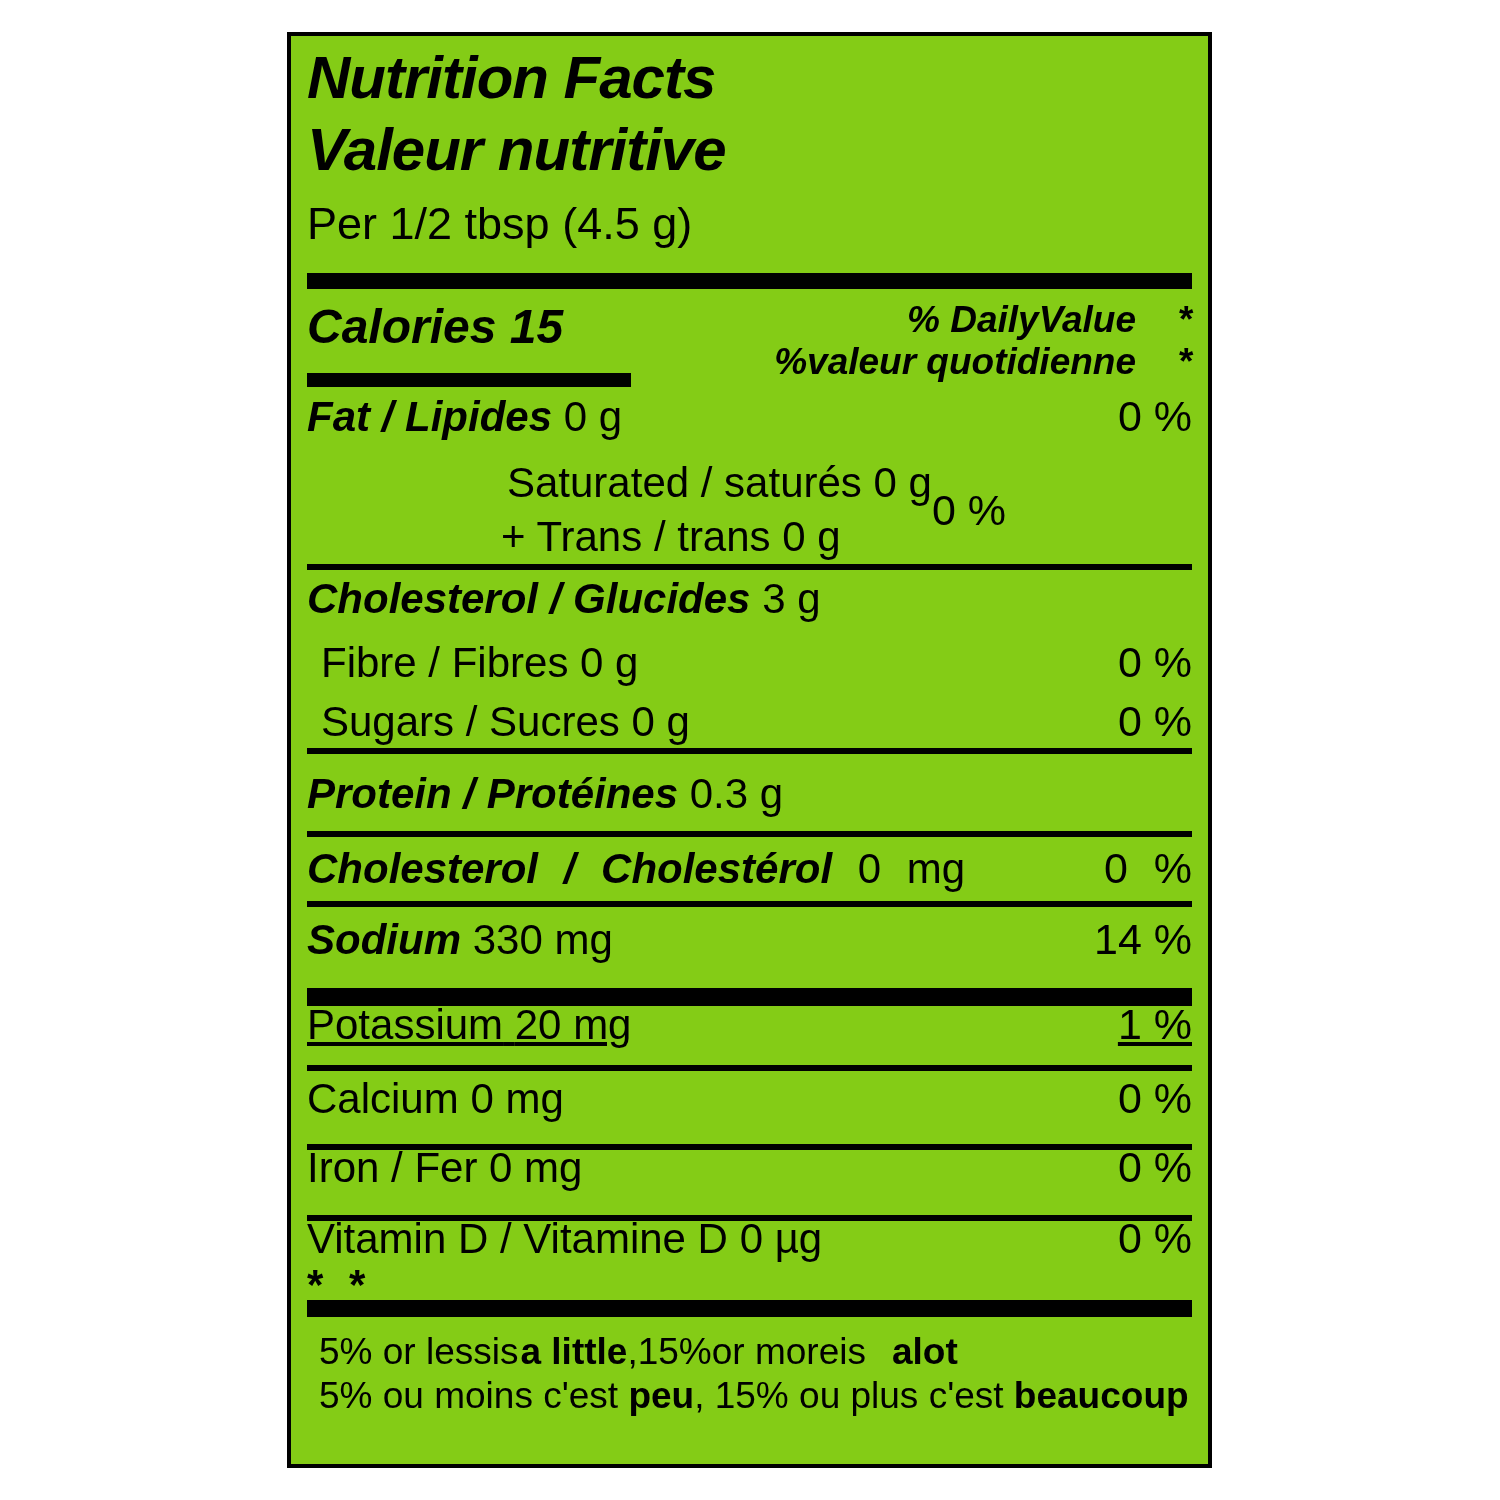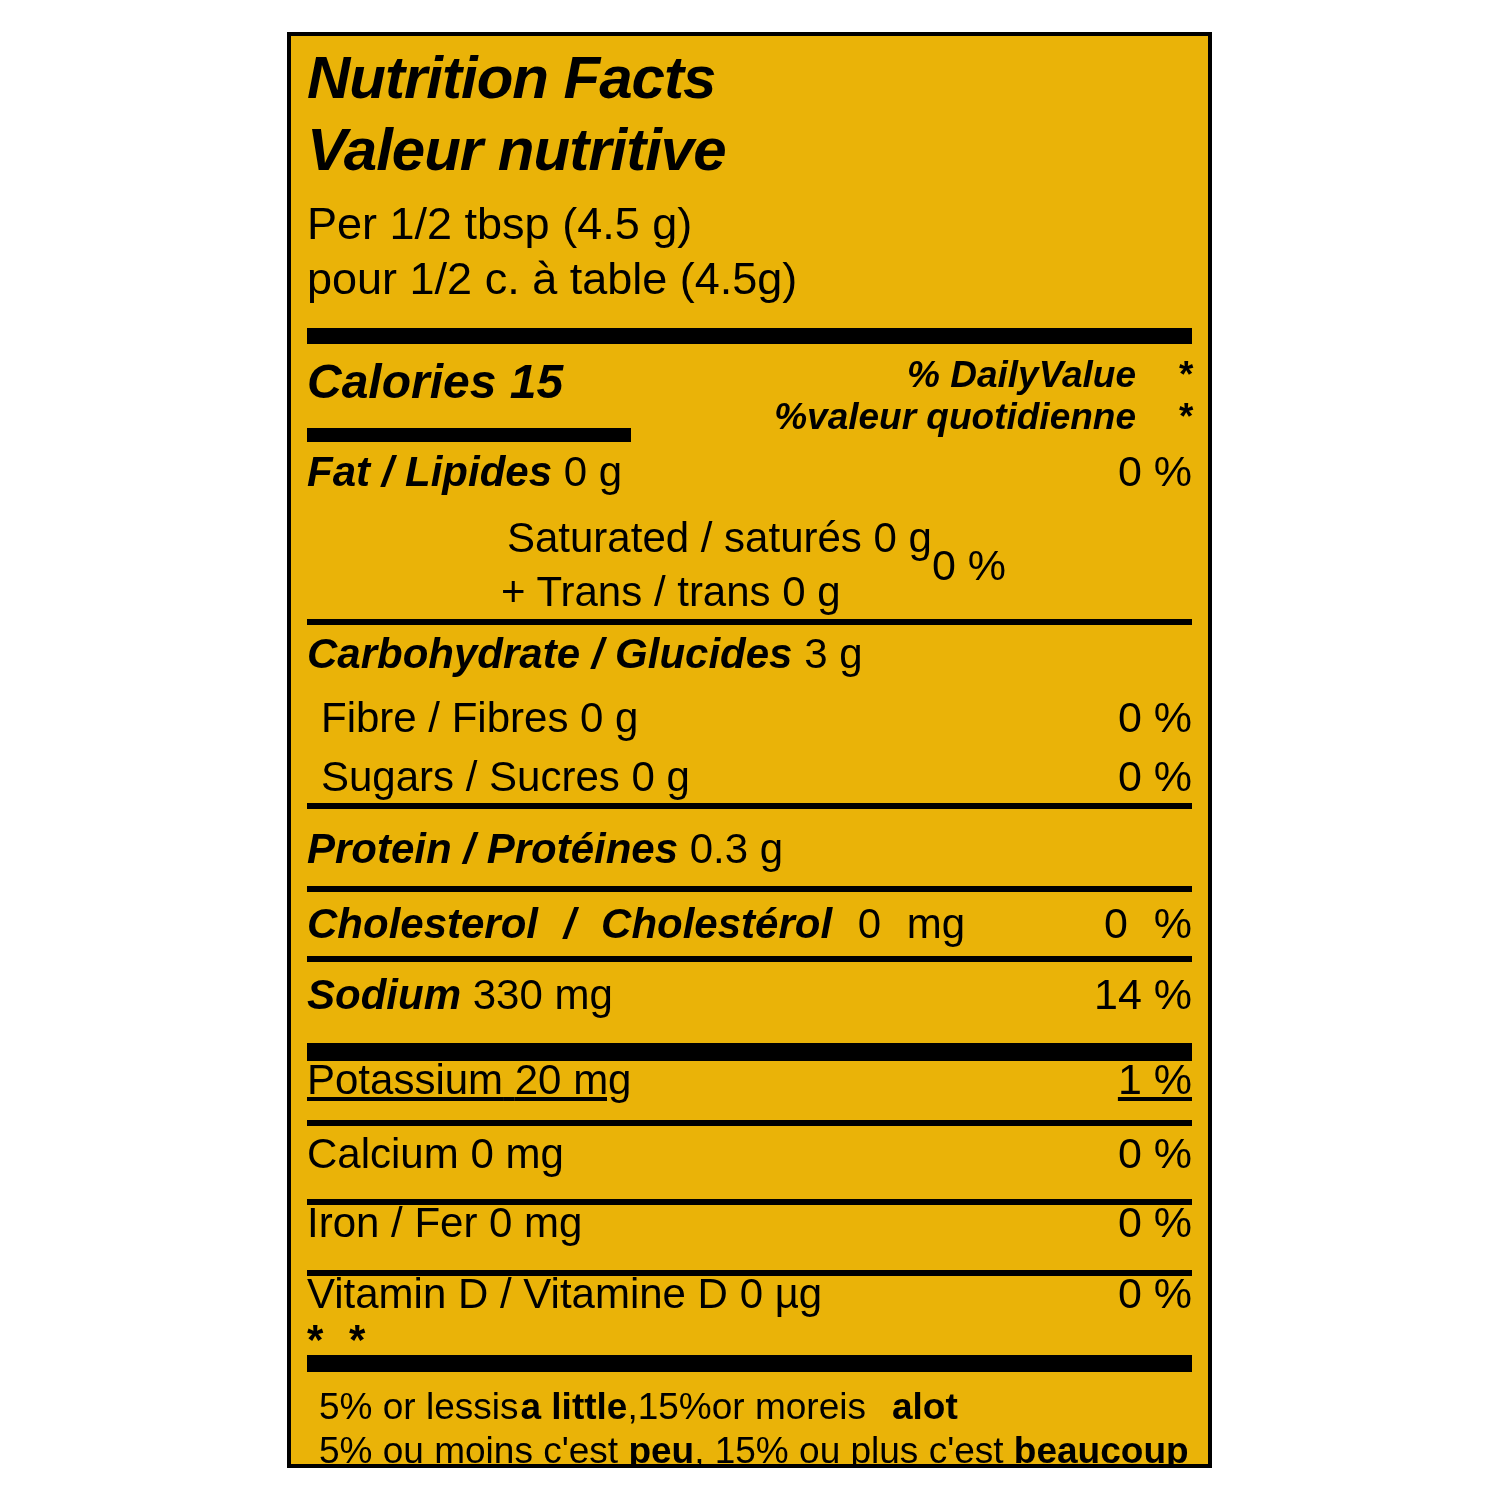--- a/index.html
+++ b/index.html
@@ -4,21 +4,21 @@
 <style>
   html,body{margin:0;padding:0;}
   body{
     width:1500px;height:1500px;background:#ffffff;
     font-family:"Liberation Sans", sans-serif;color:#000;
     position:relative;overflow:hidden;
   }
   .panel{
     position:absolute;left:287px;top:32px;
     width:925px;height:1436px;box-sizing:border-box;
-    border:4px solid #000;padding:0 16px;overflow:hidden;background:#eab308;
+    border:4px solid #000;padding:0 16px;overflow:hidden;background:#84cc16;
   }
   
   .titles{margin-top:6px;}
   .title{font-size:60px;font-weight:bold;font-style:italic;line-height:72px;letter-spacing:-1px;}
   .servings{margin-top:10px;}
   .serving{font-size:45px;line-height:55px;}
   
   .thickbar{height:16px;background:#000;}
   .bar-top{margin-top:22px;}
   .bar-calories{width:324px;height:14px;margin-top:-10px;}
@@ -72,21 +72,20 @@
 
 <div class="panel">
 
   <div class="titles">
     <div class="title">Nutrition Facts</div>
     <div class="title">Valeur nutritive</div>
   </div>
 
   <div class="servings">
     <div class="serving">Per 1/2 tbsp (4.5 g)</div>
-    <div class="serving">pour 1/2 c. à table (4.5g)</div>
   </div>
 
   <div class="thickbar bar-top"></div>
 
   <div class="cal-flex">
     <div class="calories"><span>Calories</span> <span>15</span></div>
     <div class="dv-head">
       <div class="dv-line"><span>% DailyValue</span><span class="star">*</span></div>
       <div class="dv-line"><span>%valeur quotidienne</span><span class="star">*</span></div>
     </div>
@@ -103,21 +102,21 @@
     <div>
       <div class="sub sub-sat"><span>Saturated / saturés</span> <span>0 g</span></div>
       <div class="sub sub-trans"><span>+ Trans / trans</span> <span>0 g</span></div>
     </div>
     <span class="dv">0 %</span>
   </div>
 
   <div class="rule rl-1"></div>
 
   <div class="row r-carb">
-    <div class="lbl"><span class="b">Carbohydrate / Glucides</span> <span>3 g</span></div>
+    <div class="lbl"><span class="b">Cholesterol / Glucides</span> <span>3 g</span></div>
   </div>
 
   <div class="row r-fibre">
     <div class="lbl indent"><span>Fibre / Fibres</span> <span>0 g</span></div>
     <span class="dv">0 %</span>
   </div>
 
   <div class="row r-sugars">
     <div class="lbl indent"><span>Sugars / Sucres</span> <span>0 g</span></div>
     <span class="dv">0 %</span>

